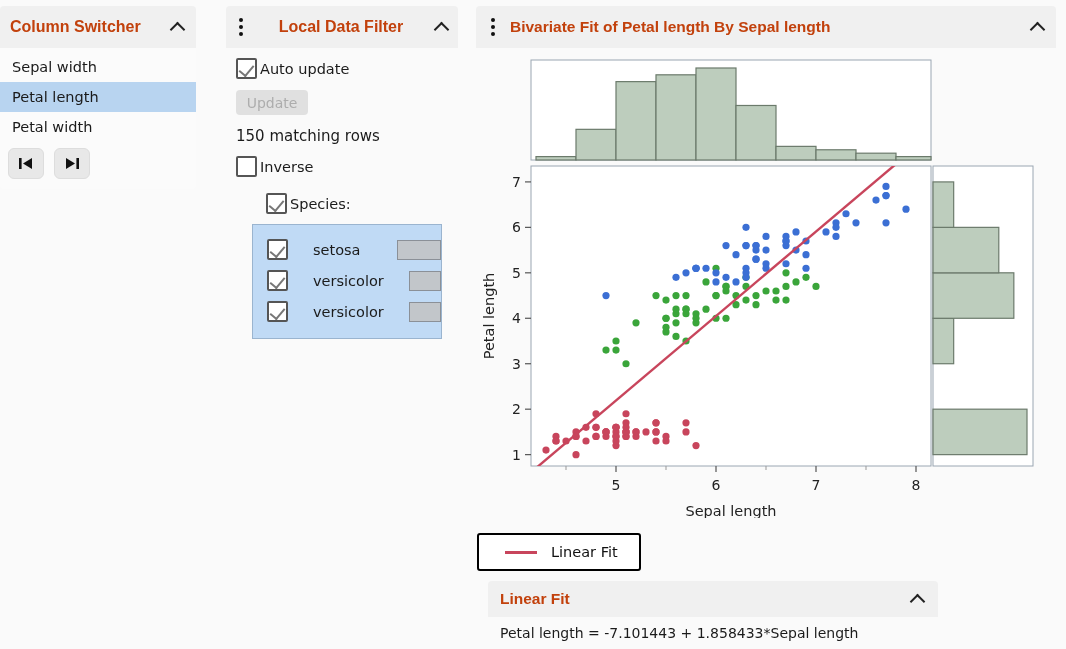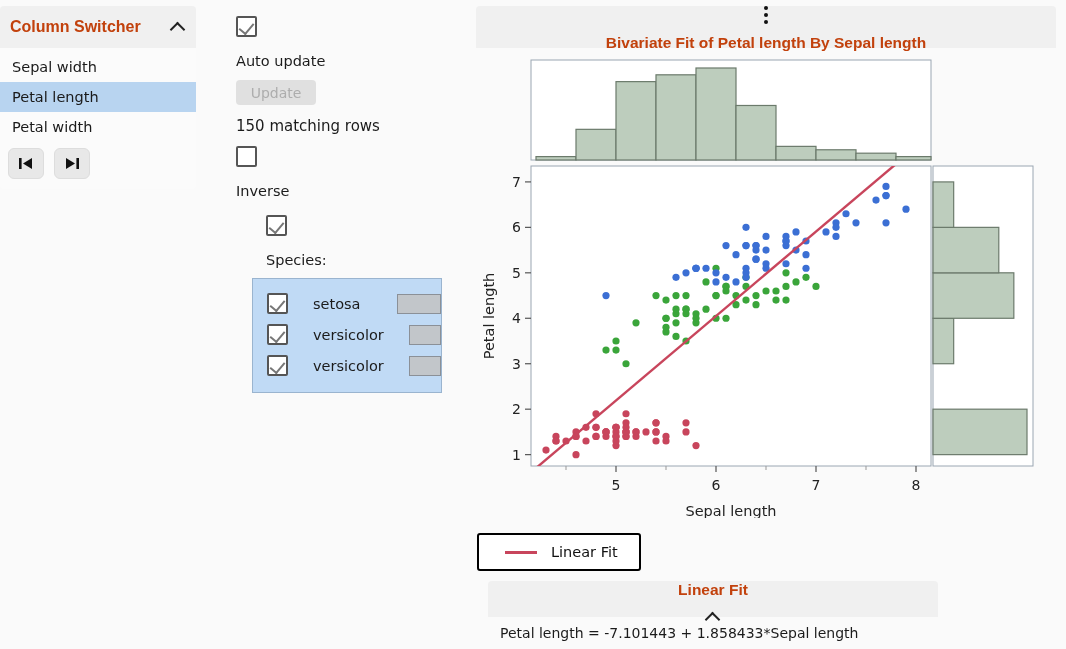--- a/index.html
+++ b/index.html
@@ -61,38 +61,38 @@
 
   
   #ldf {
     position: absolute; left: 226px; top: 6px; width: 232px;
   }
   #ldf .panel-header {
     height: 42px; padding: 0 8px; font-size: 16px; gap: 4px;
   }
   #ldf .panel-header .t { flex: 1; text-align: center; }
   .ldf-body { padding: 10px 0 0 0; font-family: "DejaVu Sans", sans-serif; }
-  .row { display: flex; gap: 16px; flex-direction: column; }
+  .row { display: flex; align-items: center; gap: 3px; }
 
   .cbx {
     width: 21px; height: 21px; flex: 0 0 21px;
     border: 2px solid #555; background: #fff; border-radius: 2px;
     position: relative;
   }
   .cbx.on::after {
     content: ""; position: absolute; left: 4px; top: 2px;
     width: 7px; height: 12px;
     border-right: 2px solid #777; border-bottom: 2px solid #777;
     transform: rotate(40deg);
   }
   .lbl { font-size: 14.5px; color: #1b1b1b; }
 
   .updbtn {
     margin: 11px 0 0 10px;
-    width: 80px; height: 25px; border-radius: 4px;
+    width: 72px; height: 25px; border-radius: 4px;
     background: #e0e0e0; color: #adadad;
     font-size: 14px; display: flex; align-items: center; justify-content: center;
     font-family: "DejaVu Sans", sans-serif;
   }
   .matchrows { margin: 12px 0 0 10px; font-size: 15px; color: #1b1b1b; }
   .r-auto { margin-left: 10px; }
   .r-inv  { margin: 11px 0 0 10px; }
   .r-species { margin: 16px 0 0 40px; }
   .valuebox {
     margin: 10px 0 0 26px; width: 190px;
@@ -103,21 +103,21 @@
   .vrow .lbl { width: 78px; }
   .swatch {
     width: 57px; height: 20px; background: #c2c6ca; border: 1px solid #8b9097;
   }
 
   
   #biv {
     position: absolute; left: 476px; top: 6px; width: 580px;
   }
   #biv .panel-header {
-    height: 42px; padding: 0 10px; font-size: 15.5px; gap: 10px; flex-direction: column;
+    height: 42px; padding: 0 10px; font-size: 15.5px; gap: 10px;
   }
   #biv .panel-header .t { flex: 1; }
 
   .plot-wrap { position: relative; width: 580px; height: 470px; }
   .plot-wrap svg { display: block; }
 
   .legend-box {
     position: absolute; left: 1px; top: 527px;
     width: 164px; height: 38px;
     border: 2px solid #000; background: #fff;
@@ -162,20 +162,29 @@
       <div class="navbtn">
         <svg width="18" height="15" viewBox="0 0 18 15">
           <path d="M3 2 L3 13 L12 7.5 Z" fill="#111"></path>
           <rect x="13.4" y="2" width="2.6" height="11" fill="#111"></rect>
         </svg>
       </div>
     </div>
   </div>
 
   <div id="ldf">
+    <div class="panel-header">
+      <span class="dots">
+          <i></i>
+          <i></i>
+          <i></i>
+        </span>
+      <span class="t">Local Data Filter</span>
+      <span class="chev"></span>
+    </div>
     <div class="ldf-body">
 
       <div class="row r-auto">
         <span class="cbx on"></span>
         <span class="lbl">Auto update</span>
       </div>
 
       <div class="updbtn">Update</div>
 
       <div class="matchrows">150 matching rows</div>

